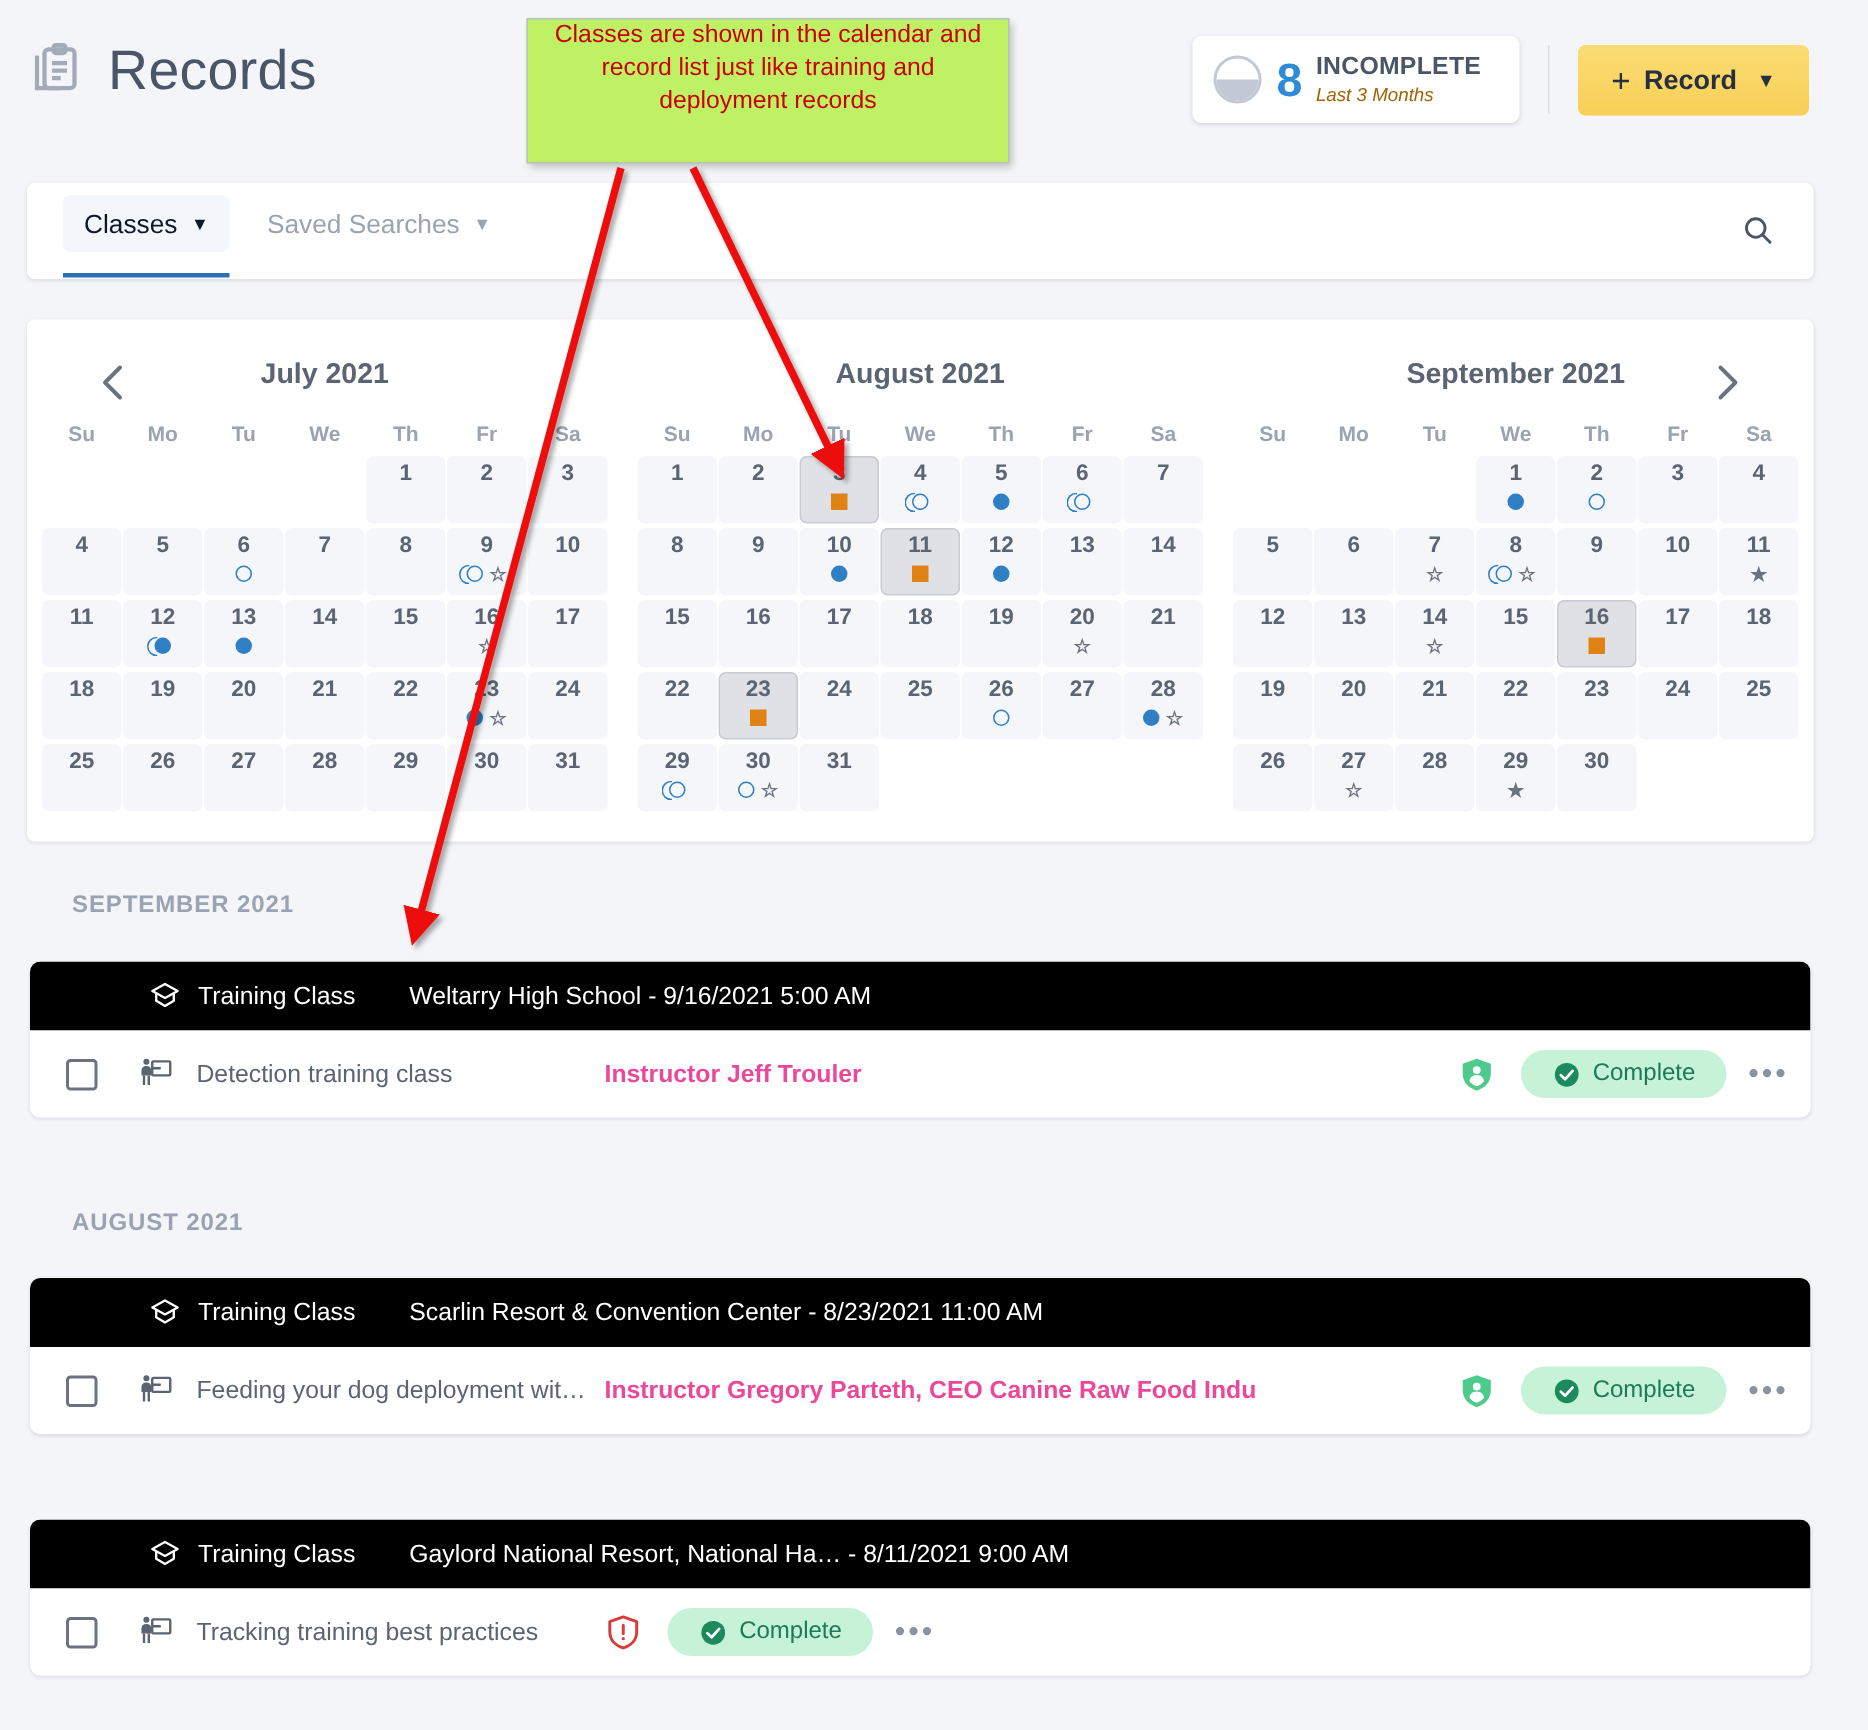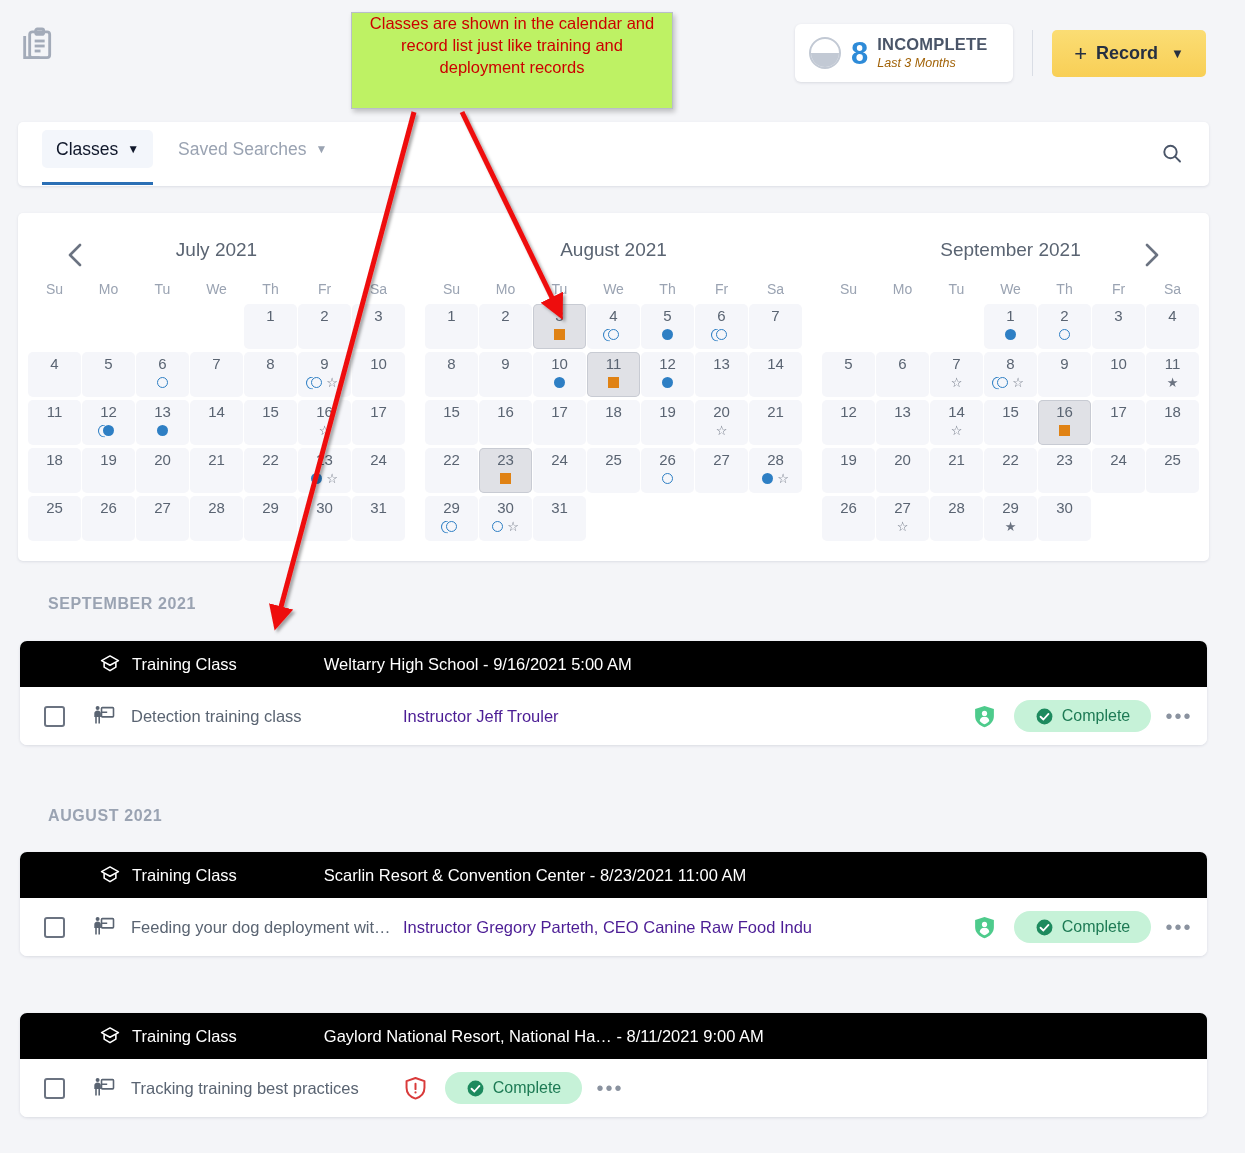--- a/index.html
+++ b/index.html
@@ -99,21 +99,21 @@
   }
   .nav-arrow {
     position: absolute; top: 25px; width: 34px; height: 34px; cursor:pointer;
     display:flex; align-items:center; justify-content:center;
     color:#6b7381;
   }
   .nav-prev { left: 40px; }
   .nav-next { right: 40px; }
 
   .months { position:absolute; left:0; top:0; width:100%; display:flex; }
-  .month { flex: 1; padding-top: 26px; }
+  .month { flex: 1; padding-top: 26px; font-weight: bold; }
   .month-title {
     text-align: center; font-size: 19px; color: #5a6472; margin-bottom: 20px;
   }
   .dow-row, .week-row { display: flex; justify-content: center; }
   .dow, .cell { width: 53px; margin: 0 0.5px; text-align: center; }
   .dow { font-size: 14px; color: #9aa3b2; padding-bottom: 7px; }
   .cell {
     height: 45px; border-radius: 5px; background: #f5f6fa;
     margin-bottom: 3px; padding-top: 4px; cursor: pointer;
     position: relative;
@@ -145,33 +145,34 @@
     position: absolute; left: 20px; width: 1187px;
     border-radius: 7px; overflow: hidden; background: #fff;
     box-shadow: 0 1px 3px rgba(30,40,70,.12);
   }
   .rec-head {
     height: 46px; background: #000000; display: flex; align-items: center;
     color: #fff;
   }
   .rec-head .cap { margin-left: 79px; width: 22px; height: 22px; display:block; }
   .rec-head .htype { font-size: 16.5px; margin-left: 11px; font-weight: 400; }
-  .rec-head .hloc { font-size: 16.5px; margin-left: 87px; font-weight: 400; }
+  .rec-head .hloc { font-size: 16.5px; margin-left: 36px; font-weight: 400; }
   .rec-row {
     height: 58px; display: flex; align-items: center; background: #fff;
   }
   .chk {
     width: 21px; height: 21px; border: 2px solid #6b7381; border-radius: 3px;
     margin-left: 24px; flex: none; cursor: pointer;
   }
   .presenter { margin-left: 27px; width: 24px; height: 24px; display:block; flex:none; }
   .rec-name { font-size: 16.5px; color: #5a6472; margin-left: 15px; width: 272px; flex:none; }
   .rec-instr {
-    font-size: 16.5px; color: #4c1d95; flex: 1; overflow: hidden;
+    font-size: 16.5px; color: #ec4899; flex: 1; overflow: hidden;
     white-space: nowrap;
+    font-weight: bold;
   }
   .shield { width: 25px; height: 25px; flex:none; }
   .badge {
     margin-left: 17px; height: 32px; width: 137px; border-radius: 16px;
     background: #c6f2d8; display:flex; align-items:center; justify-content:center;
     gap: 8px; flex: none; cursor: pointer;
   }
   .badge .bt { font-size: 16px; color: #1d7a54; font-weight: 400; }
   .dots {
     width: 56px; text-align: center; color: #8a929f; font-size: 20px;
@@ -203,20 +204,21 @@
       <span>
         <svg class="clipboard-icon" viewBox="0 0 24 24" fill="none" stroke="#a3abb9" stroke-width="1.7">
           <path d="M4 6v13h9"></path>
           <rect x="7" y="3.5" width="12" height="15.5" rx="1.6"></rect>
           <rect x="10.6" y="1.8" width="4.8" height="3.2" rx="1"></rect>
           <line x1="10" y1="9" x2="16" y2="9"></line>
           <line x1="10" y1="12" x2="16" y2="12"></line>
           <line x1="10" y1="15" x2="13.5" y2="15"></line>
         </svg>
       </span>
+      <span class="page-title">Records</span>
     </div>
 
     <div class="kpi-card">
       <span class="kpi-ring"></span>
       <span class="kpi-num">8</span>
       <span class="kpi-texts">
         <span class="kpi-label">INCOMPLETE</span>
         <span class="kpi-sub">Last 3 Months</span>
       </span>
     </div>

